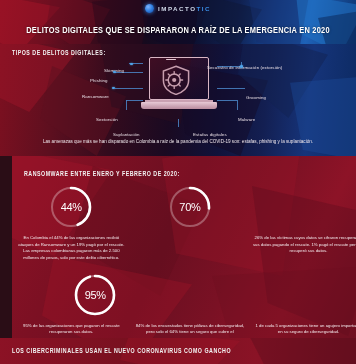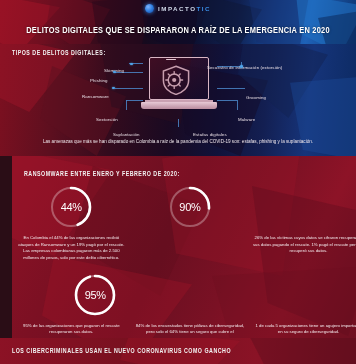--- a/index.html
+++ b/index.html
@@ -314,21 +314,21 @@
             </svg>
             <div class="val">44%</div>
           </div>
         </div>
         <div class="cell">
           <div class="donut">
             <svg viewBox="0 0 46 46">
               <circle cx="23" cy="23" r="19" fill="none" stroke="rgba(255,255,255,.30)" stroke-width="2"></circle>
               <circle class="arc" cx="23" cy="23" r="19" fill="none" stroke="#ffffff" stroke-width="2.6" stroke-linecap="round" transform="rotate(-90 23 23)" stroke-dasharray="31.038935417467155 88.34158541894497"></circle>
             </svg>
-            <div class="val">90%</div>
+            <div class="val">70%</div>
           </div>
         </div>
       </div>
 
       <div class="row">
         <div class="cell">
           <div class="cap">En Colombia el 44% de las organizaciones recibió ataques de Ransomware y un 19% pagó por el rescate. Las empresas colombianas pagaron más de 2.500 millones de pesos, solo por este delito cibernético.</div>
         </div>
         <div class="cell">
           <div class="cap"></div>

